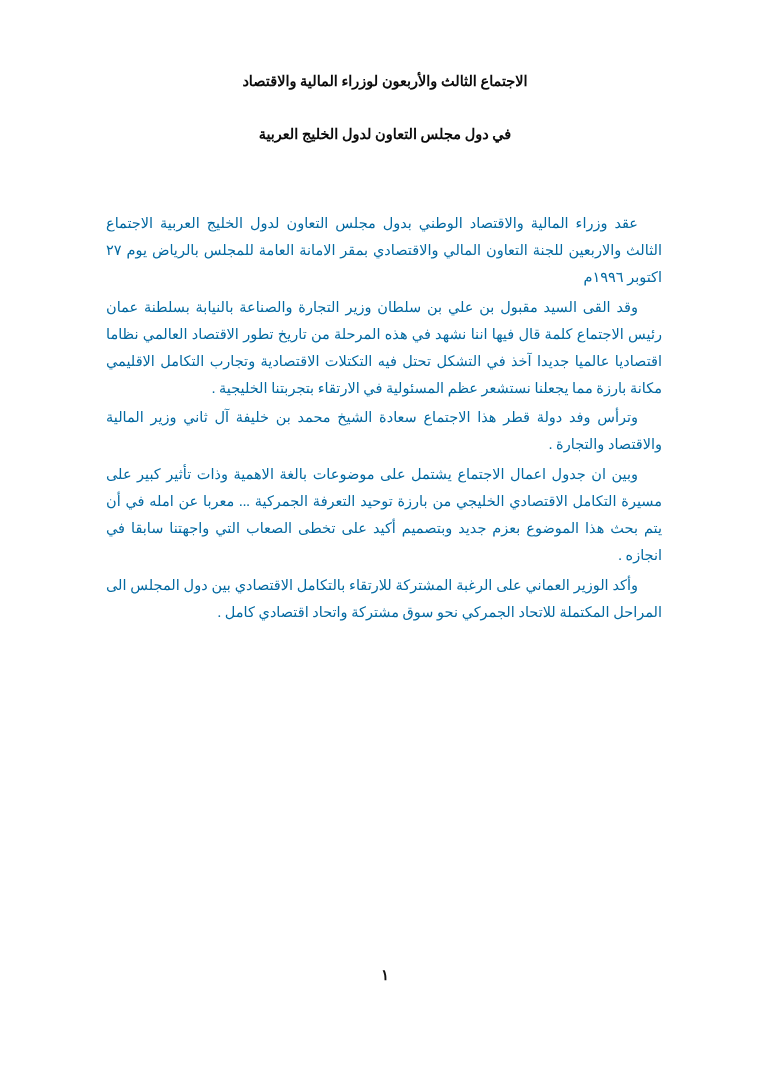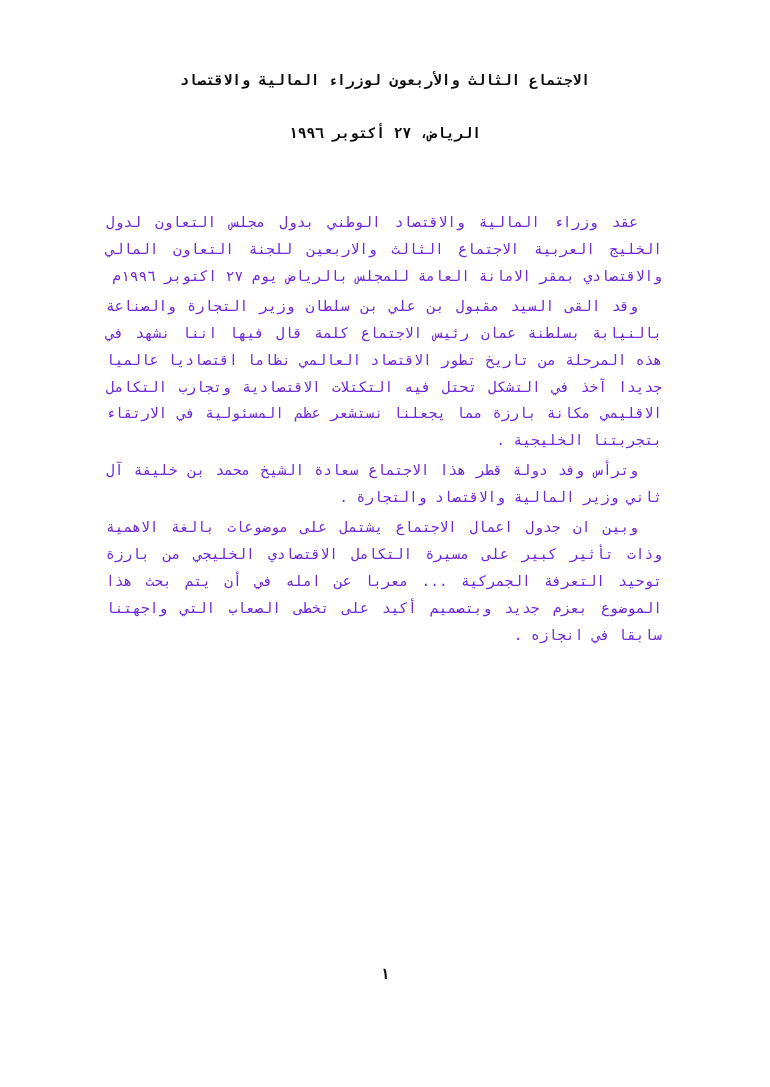--- a/index.html
+++ b/index.html
@@ -7,21 +7,21 @@
     padding: 0;
     background: #ffffff;
   }
   .sheet {
     position: relative;
     width: 770px;
     height: 1008px;
     margin: 0 auto;
     background: #ffffff;
     color: #111111;
-    font-family: Liberation Mono, monospace;
+    font-family: Liberation Serif, serif;
     overflow: hidden;
     box-sizing: border-box;
   }
   .title-block {
     direction: rtl;
     text-align: center;
     padding-top: 72px;
   }
   .title-line {
     font-size: 14.5px;
@@ -32,21 +32,21 @@
   }
   .title-line.last {
     margin-bottom: 0;
   }
   .body-block {
     direction: rtl;
     text-align: justify;
     margin: 66px 108px 0 106px;
     font-size: 14.5px;
     line-height: 1.86;
-    color: #6d28d9;
+    color: #0369a1;
   }
   .body-block p {
     margin: 0 0 3px 0;
     text-indent: 24px; 
   }
   .page-number {
     position: absolute;
     bottom: 24px;
     left: 0;
     right: 0;
@@ -56,25 +56,26 @@
     color: #111111;
   }
 </style>
 </head>
 <body>
 
 <div class="sheet">
 
   <div class="title-block">
     <div class="title-line">الاجتماع الثالث والأربعون لوزراء المالية والاقتصاد</div>
-    <div class="title-line last">الرياض، ٢٧ أكتوبر ١٩٩٦</div>
+    <div class="title-line">في دول مجلس التعاون لدول الخليج العربية</div>
   </div>
 
   <div class="body-block">
     <p>عقد وزراء المالية والاقتصاد الوطني بدول مجلس التعاون لدول الخليج العربية الاجتماع الثالث والاربعين للجنة التعاون المالي والاقتصادي بمقر الامانة العامة للمجلس بالرياض يوم ٢٧ اكتوبر ١٩٩٦م</p>
     <p>وقد القى السيد مقبول بن علي بن سلطان وزير التجارة والصناعة بالنيابة بسلطنة عمان رئيس الاجتماع كلمة قال فيها اننا نشهد في هذه المرحلة من تاريخ تطور الاقتصاد العالمي نظاما اقتصاديا عالميا جديدا آخذ في التشكل تحتل فيه التكتلات الاقتصادية وتجارب التكامل الاقليمي مكانة بارزة مما يجعلنا نستشعر عظم المسئولية في الارتقاء بتجربتنا الخليجية .</p>
     <p>وترأس وفد دولة قطر هذا الاجتماع سعادة الشيخ محمد بن خليفة آل ثاني وزير المالية والاقتصاد والتجارة .</p>
     <p>وبين ان جدول اعمال الاجتماع يشتمل على موضوعات بالغة الاهمية وذات تأثير كبير على مسيرة التكامل الاقتصادي الخليجي من بارزة توحيد التعرفة الجمركية ... معربا عن امله في أن يتم بحث هذا الموضوع بعزم جديد وبتصميم أكيد على تخطى الصعاب التي واجهتنا سابقا في انجازه .</p>
+    <p>وأكد الوزير العماني على الرغبة المشتركة للارتقاء بالتكامل الاقتصادي بين دول المجلس الى المراحل المكتملة للاتحاد الجمركي نحو سوق مشتركة واتحاد اقتصادي كامل .</p>
   </div>
 
   <div class="page-number">١</div>
 
 </div>
 
 </body></html>

